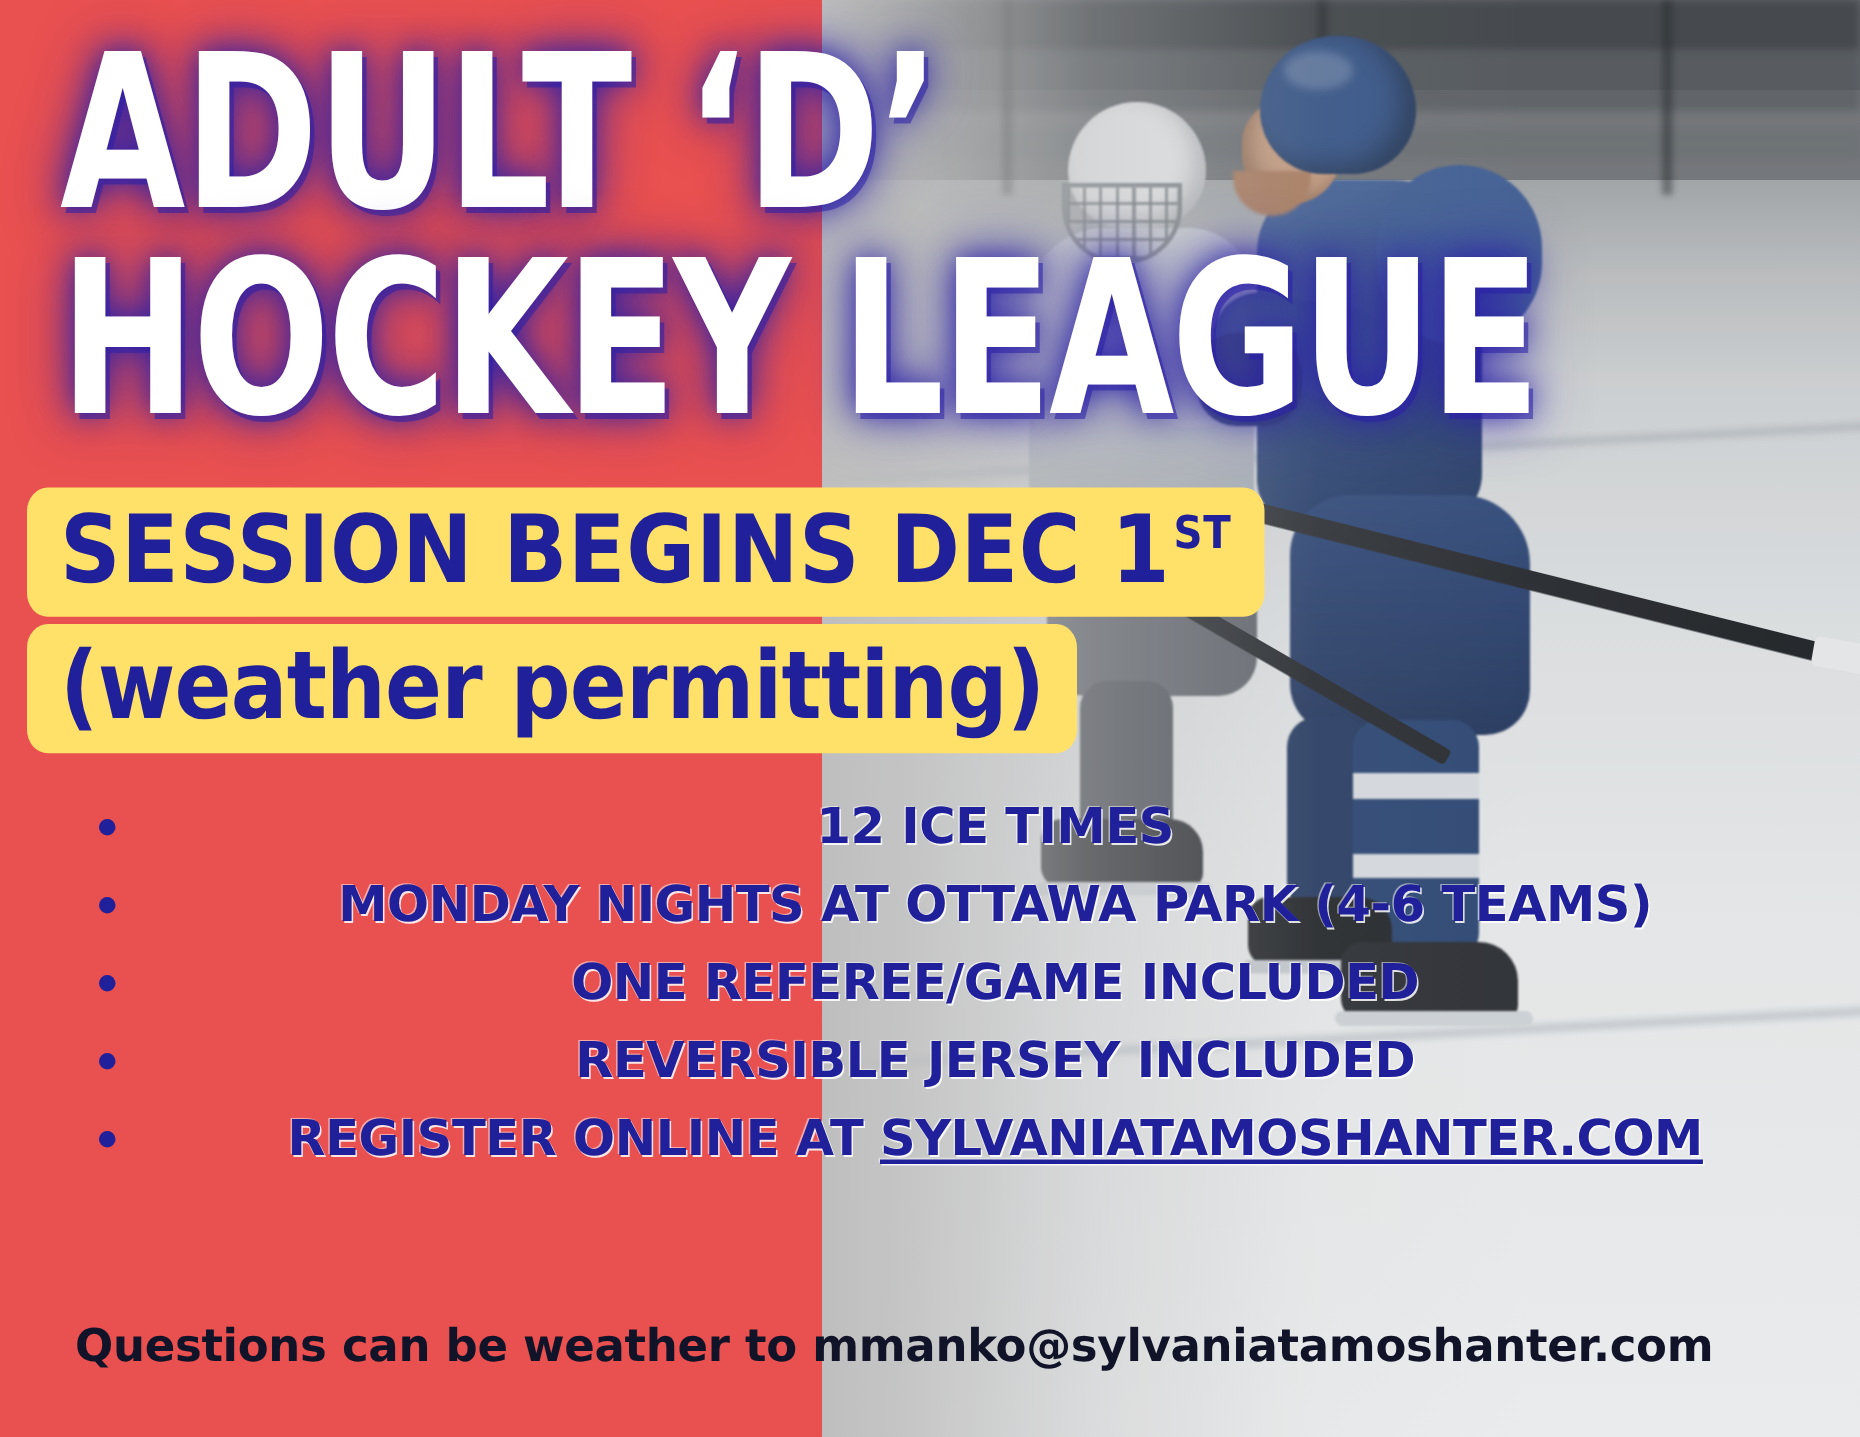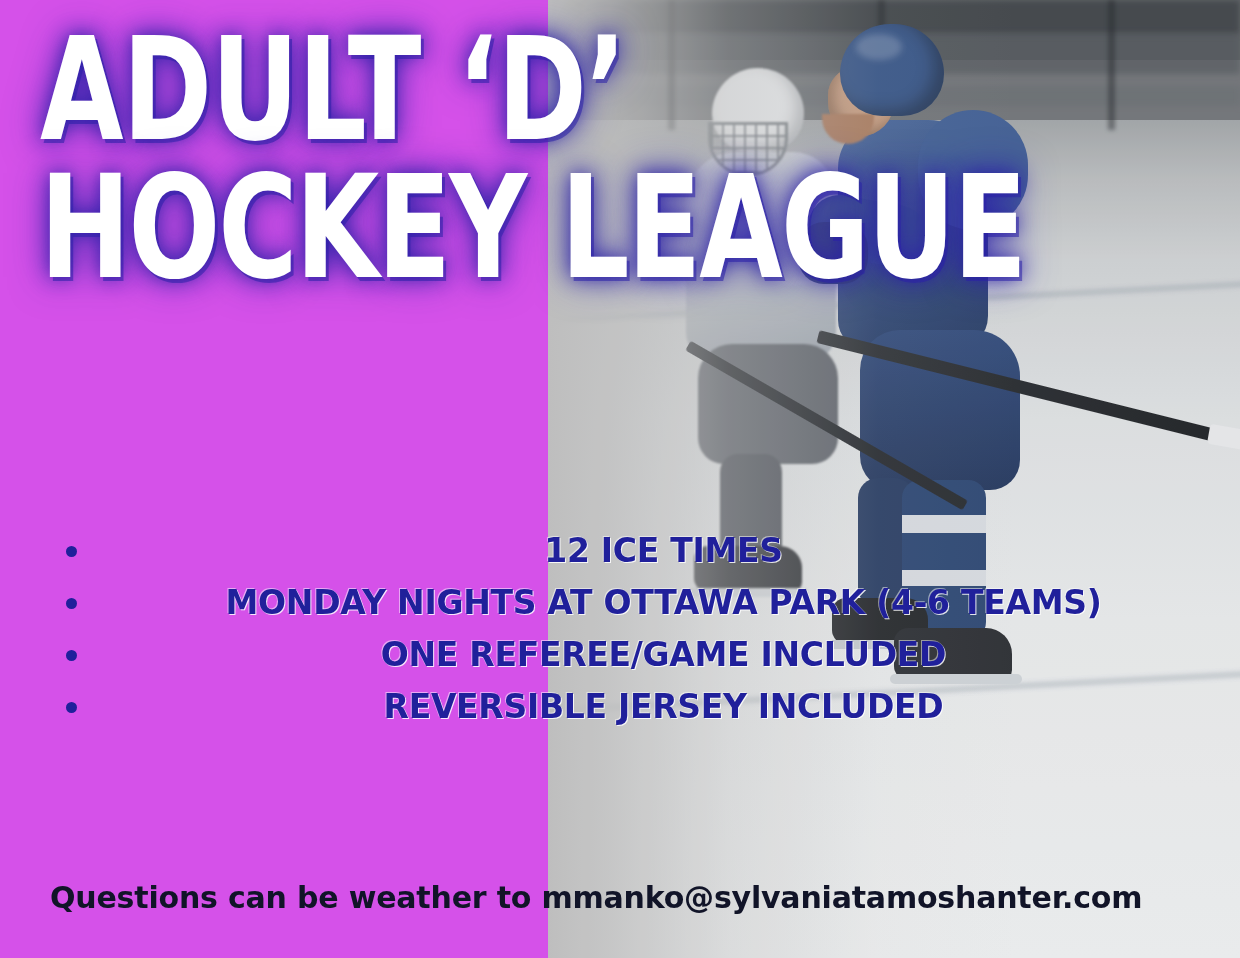--- a/index.html
+++ b/index.html
@@ -10,21 +10,21 @@
     width: 1240px;
     height: 958px;
     overflow: hidden;
     font-family: "Liberation Sans", sans-serif;
   }
 
   #poster {
     position: relative;
     width: 1240px;
     height: 958px;
-    background: #d946ef;
+    background: #ef4444;
     overflow: hidden;
   }
 
   
   .photo {
     position: absolute;
     left: 548px;
     top: 0;
     width: 692px;
     height: 958px;
@@ -422,23 +422,30 @@
     <div class="photo-fade"></div>
   </div>
 
   <div class="poster-tint"></div>
 
   <div class="headline">
     <span class="l1">ADULT ‘D’</span>
     <span class="l2">HOCKEY LEAGUE</span>
   </div>
 
+  <div class="session-wrap">
+    <div class="session-line one">
+      <span>SESSION BEGINS DEC 1</span><sup>st</sup>
+    </div>
+    <div class="session-line two">(weather permitting)</div>
+  </div>
 
   <ul class="bullets">
     <li>12 ICE TIMES</li>
     <li>MONDAY NIGHTS AT OTTAWA PARK (4-6 TEAMS)</li>
     <li>ONE REFEREE/GAME INCLUDED</li>
     <li>REVERSIBLE JERSEY INCLUDED</li>
+    <li><span>REGISTER ONLINE AT </span><a href="#">SYLVANIATAMOSHANTER.COM</a></li>
   </ul>
 
   <div class="footer-note">Questions can be weather to mmanko@sylvaniatamoshanter.com</div>
 
 </div>
 
 </body></html>

